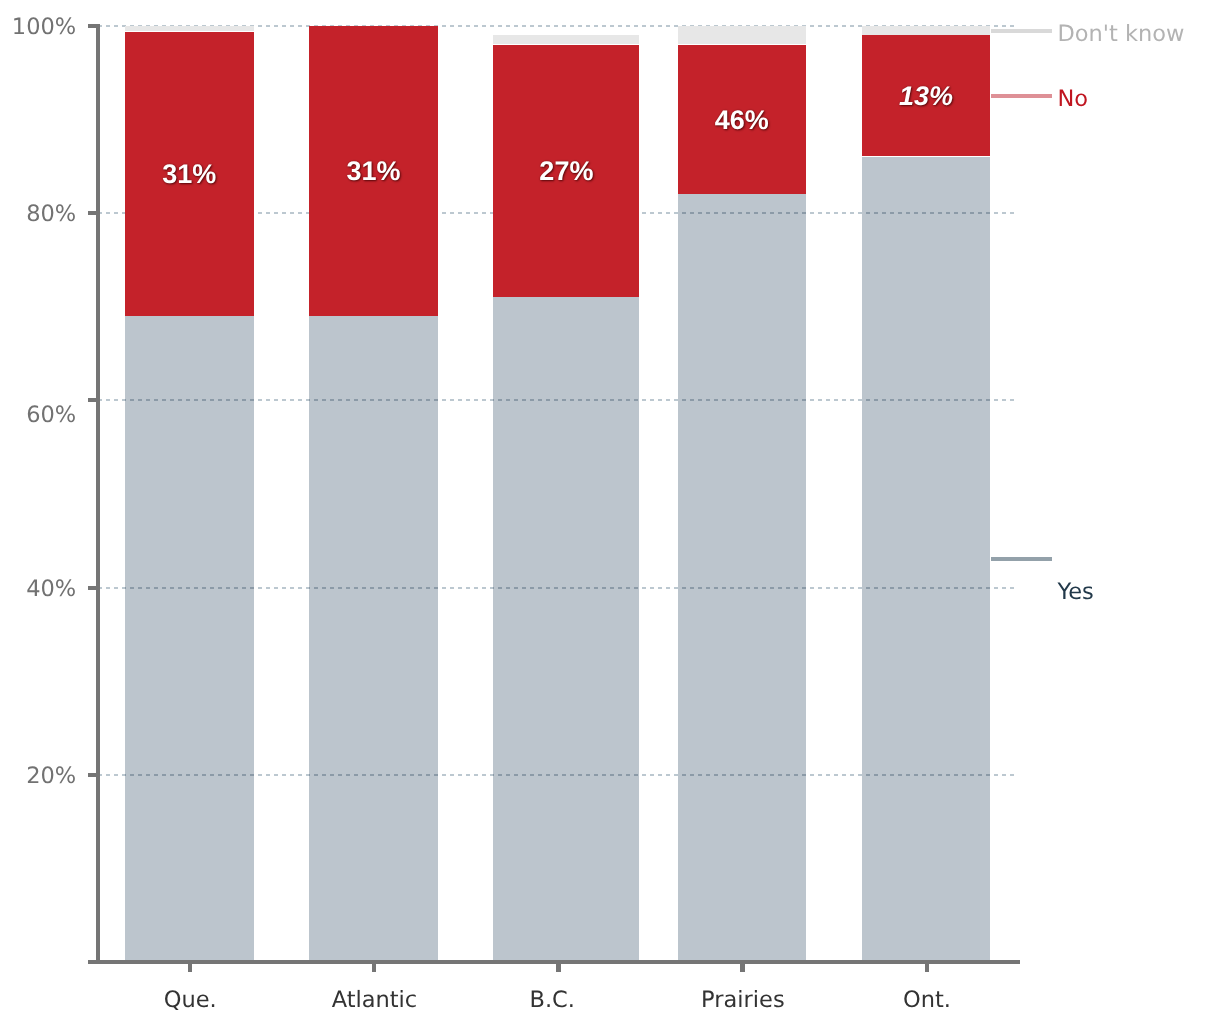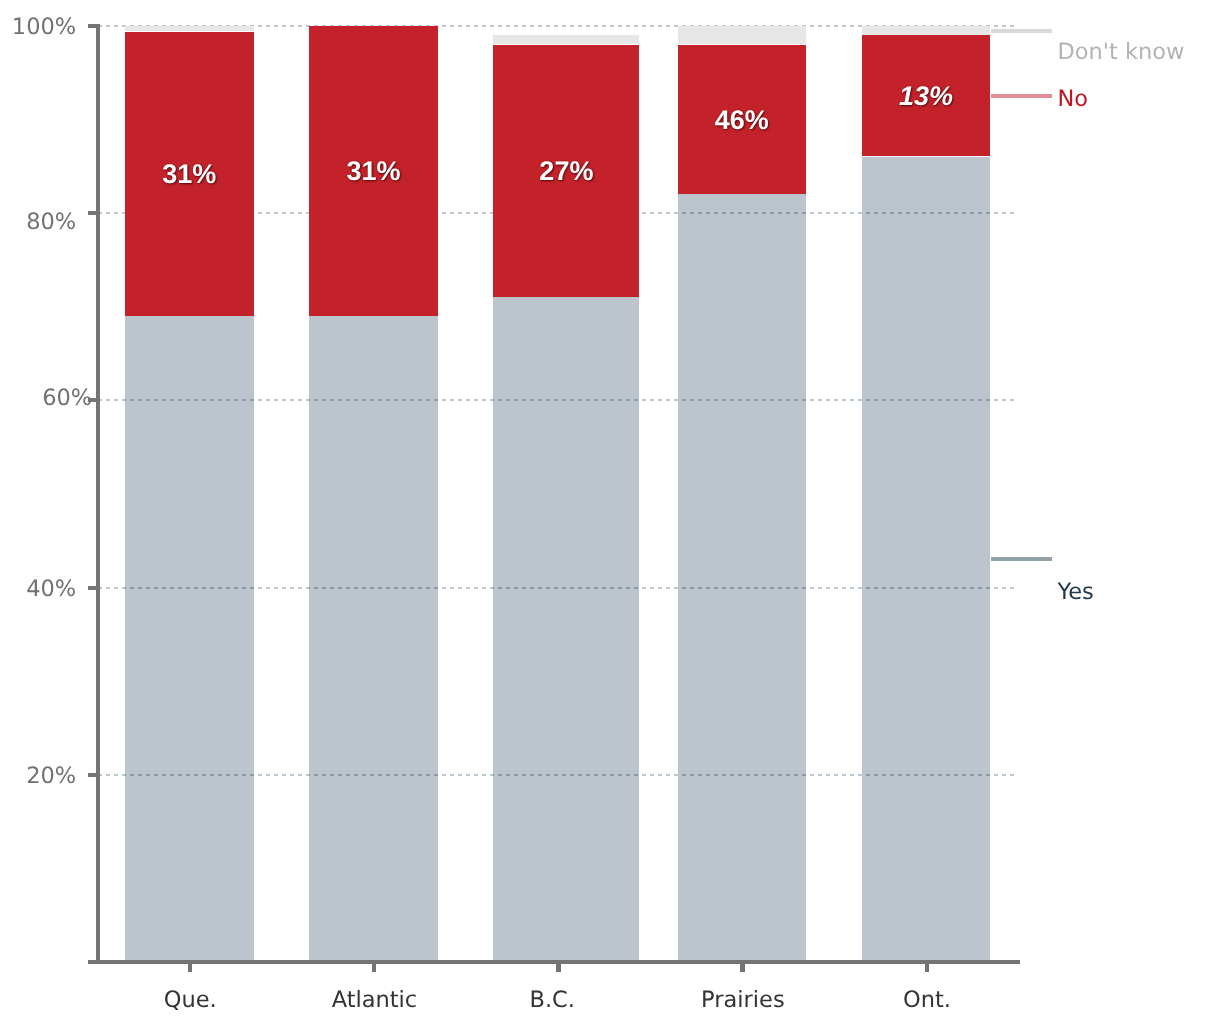--- a/index.html
+++ b/index.html
@@ -95,34 +95,34 @@
     <div class="xtick" style="left: 187.7px; top: 959.95px; height: 12.3px;"></div>
     <div class="xtick" style="left: 371.9px; top: 959.95px; height: 12.3px;"></div>
     <div class="xtick" style="left: 556.1px; top: 959.95px; height: 12.3px;"></div>
     <div class="xtick" style="left: 740.3px; top: 959.95px; height: 12.3px;"></div>
     <div class="xtick" style="left: 924.5px; top: 959.95px; height: 12.3px;"></div>
   </div>
 
   <div id="yticks">
     <div class="ytick-label" style="top: 760.75px;">20%</div>
     <div class="ytick-label" style="top: 573.5px;">40%</div>
-    <div class="ytick-label" style="top: 383px; padding-left: 16px;">60%</div>
-    <div class="ytick-label" style="top: 199px; margin-top: 8px;">80%</div>
+    <div class="ytick-label" style="top: 400px;">60%</div>
+    <div class="ytick-label" style="top: 199px;">80%</div>
     <div class="ytick-label" style="top: 11.75px;">100%</div>
   </div>
 
   <div id="xticks">
     <div class="xtick-label" style="left: 66px; width: 248.5px;">Que.</div>
     <div class="xtick-label" style="left: 250.2px; width: 248.5px;">Atlantic</div>
     <div class="xtick-label" style="left: 428px; width: 248.5px;">B.C.</div>
     <div class="xtick-label" style="left: 618.6px; width: 248.5px;">Prairies</div>
     <div class="xtick-label" style="left: 802.8px; width: 248.5px;">Ont.</div>
   </div>
 
   <div id="legend">
     <div class="legend-line" style="left: 991px; width: 61px; top: 28.7px; background: rgb(217, 217, 217);"></div>
-    <div class="legend-label" style="left: 1057.5px; top: 18.9px; color: rgb(179, 179, 179); margin-top: 18px;">Don't know</div>
+    <div class="legend-label" style="left: 1057.5px; top: 18.9px; color: rgb(179, 179, 179);">Don't know</div>
     <div class="legend-line" style="left: 991px; width: 61px; top: 94px; background: rgb(222, 144, 150);"></div>
     <div class="legend-label" style="left: 1057.5px; top: 84.2px; color: rgb(192, 21, 32);">No</div>
     <div class="legend-line" style="left: 991px; width: 61px; top: 557px; background: rgb(147, 161, 170);"></div>
     <div class="legend-label" style="left: 1057.5px; top: 577px; color: rgb(34, 57, 74);">Yes</div>
   </div>
 </div>
 
 </body></html>

